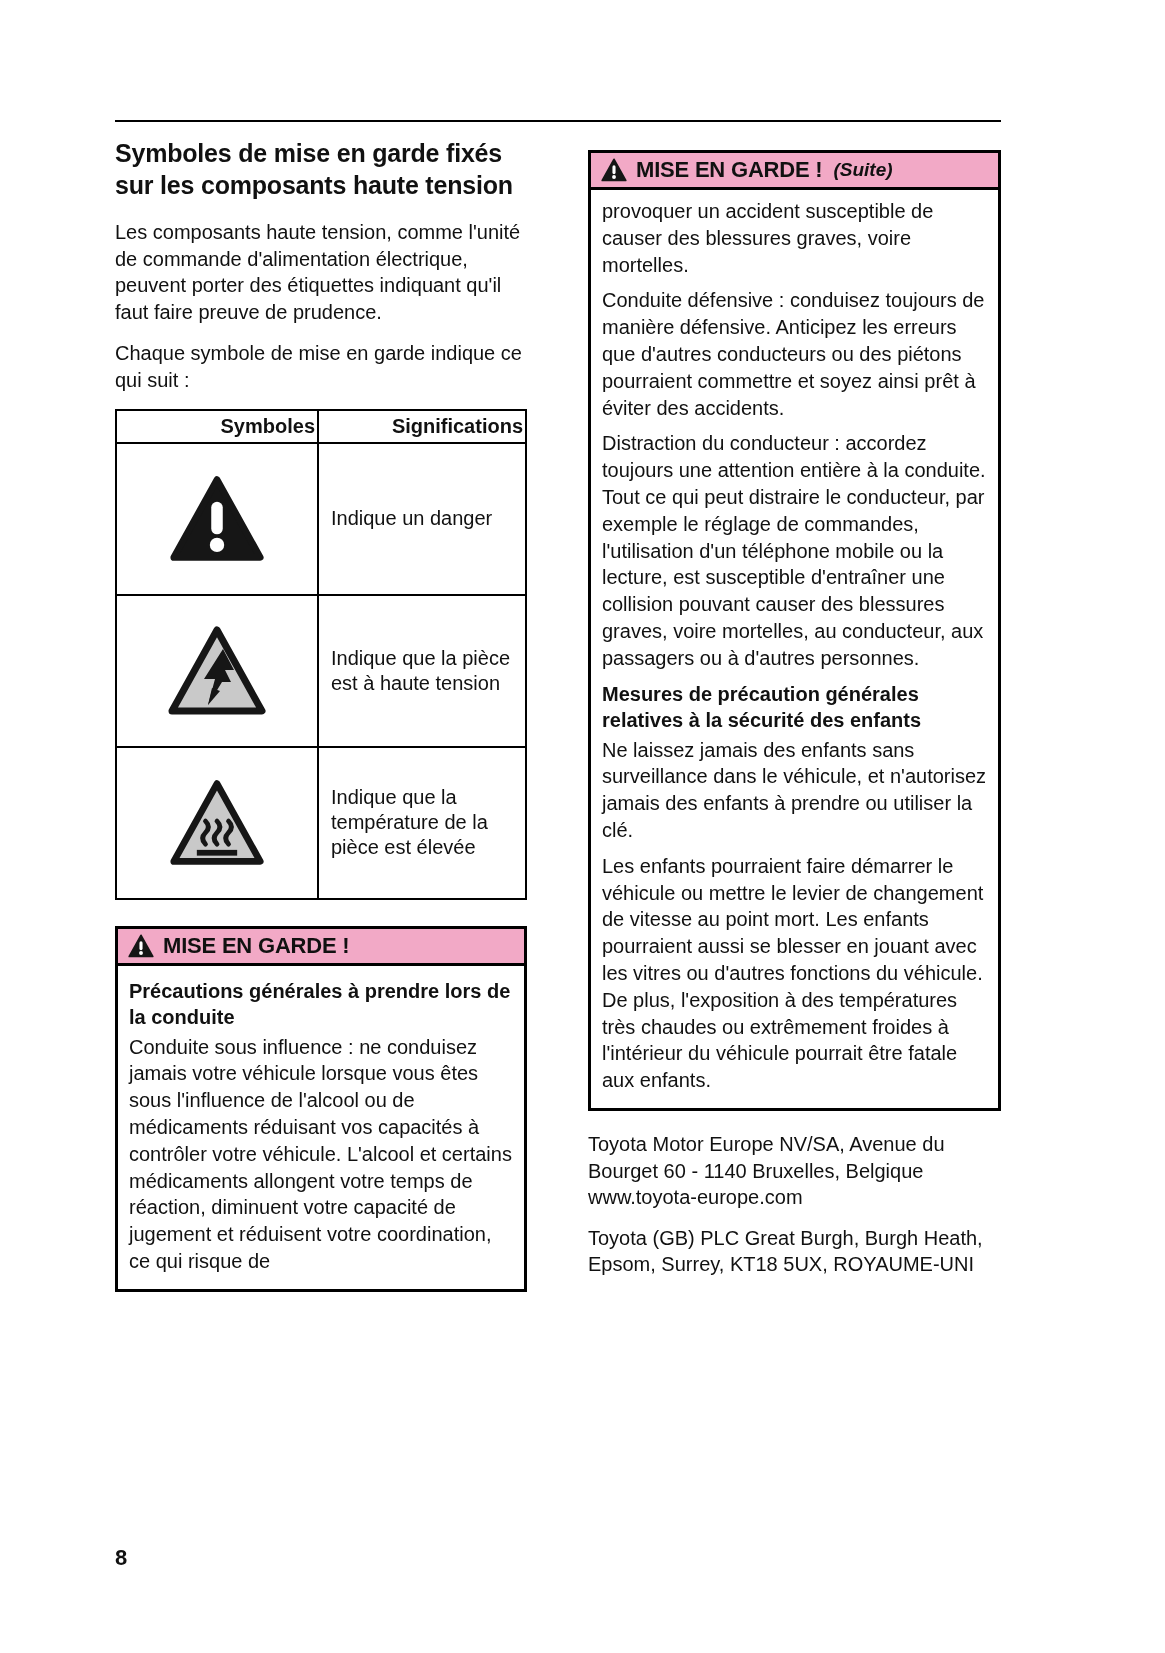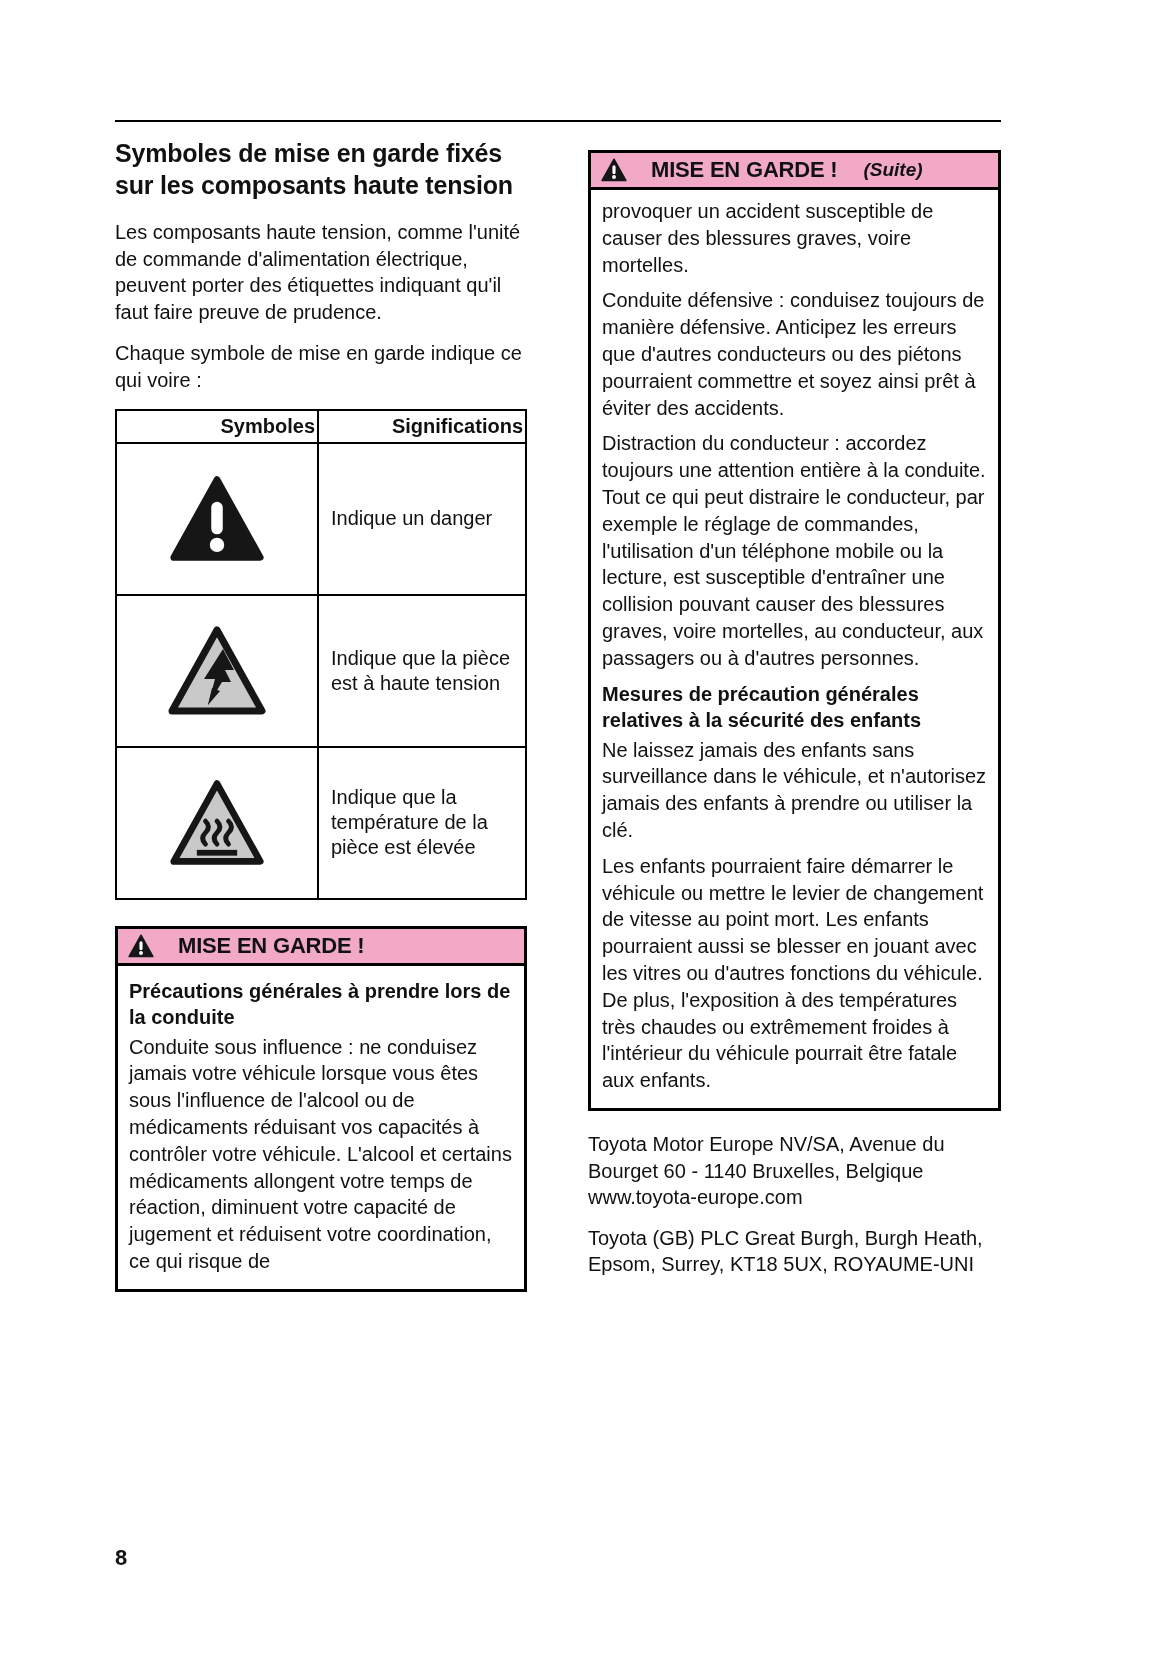--- a/index.html
+++ b/index.html
@@ -15,21 +15,21 @@
   .body-p  { font-size:20px; line-height:1.33; margin-bottom:15px;margin-top:15px; }
 
   table.symtable { border-collapse:collapse; width:100%; margin-top:4px; }
   .symtable th, .symtable td { border:2px solid #000; }
   .symtable th { font-size:20px; font-weight:bold; padding:4px 2px; text-align:right; }
   .symtable td.sym { width:202px; text-align:center; vertical-align:middle; height:152px; }
   .symtable td.meaning { font-size:20px; padding:8px 12px; vertical-align:middle; line-height:1.25; }
 
   .warnbox { border:3px solid #000; }
   .warnbox.left-box { margin-top:26px; }
-  .warnhead { border-bottom:3px solid #000; display:flex; align-items:center; gap:24px; padding:4px 10px; }
+  .warnhead { border-bottom:3px solid #000; display:flex; align-items:center; gap:9px; padding:4px 10px; }
   .warnhead .title { font-size:22px; font-weight:bold; letter-spacing:-0.2px; }
   .warnhead .suite { font-size:19px; font-weight:bold; font-style:italic; padding-left:2px; }
   .warnbody { padding:8px 11px 12px; }
   .warnbody .sub { font-size:20px; font-weight:bold; line-height:1.3; margin:4px 0 4px; }
   .warnbody p { font-size:20px; line-height:1.34; margin-bottom:9px; }
   .warnbody p:last-child { margin-bottom:2px; }
 
   .addr { font-size:20px; line-height:1.33; margin-top:20px; }
   .addr + .addr { margin-top:14px; }
 
@@ -42,21 +42,21 @@
 
 <div class="page">
 
   <div class="toprule"></div>
 
   <div class="col-left">
 
     <div class="heading">Symboles de mise en garde fixés sur les composants haute tension</div>
 
     <p class="body-p">Les composants haute tension, comme l'unité de commande d'alimentation électrique, peuvent porter des étiquettes indiquant qu'il faut faire preuve de prudence.</p>
-    <p class="body-p">Chaque symbole de mise en garde indique ce qui voire :</p>
+    <p class="body-p">Chaque symbole de mise en garde indique ce qui suit :</p>
 
     <table class="symtable">
       <thead>
         <tr>
           <th>Symboles</th>
           <th>Significations</th>
         </tr>
       </thead>
       <tbody>
         <tr>

